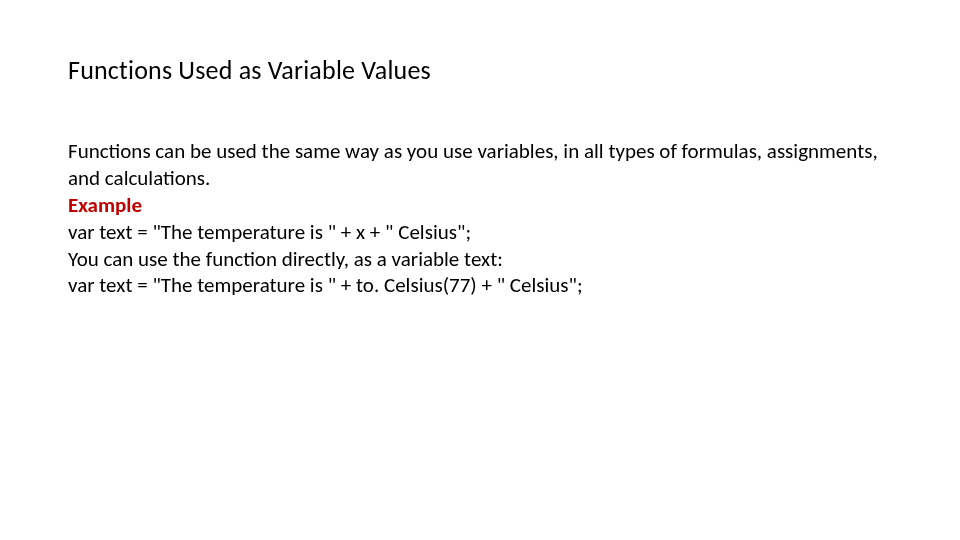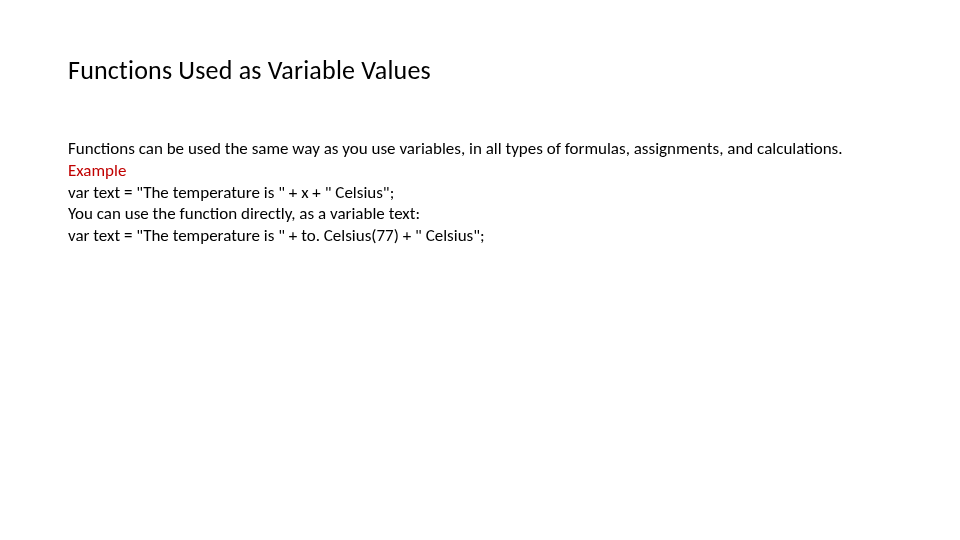--- a/index.html
+++ b/index.html
@@ -17,29 +17,29 @@
     position: relative;
   }
   .title {
     font-size: 26px;
     font-weight: 400;
     color: #000000;
     margin-bottom: 52px;
     letter-spacing: 0.2px;
   }
   .body-text {
-    font-size: 17px;
+    font-size: 21px;
     line-height: 1.28;
     color: #000000;
   }
   .body-text p {
     margin: 0;
   }
   .example-label {
-    font-weight: 400;
+    font-weight: 700;
     color: #c00000;
   }
 </style>
 </head>
 <body>
 
 <div class="slide">
   <h1 class="title">Functions Used as Variable Values</h1>
   <div class="body-text">
     <p>Functions can be used the same way as you use variables, in all types of formulas, assignments, and calculations.</p>

